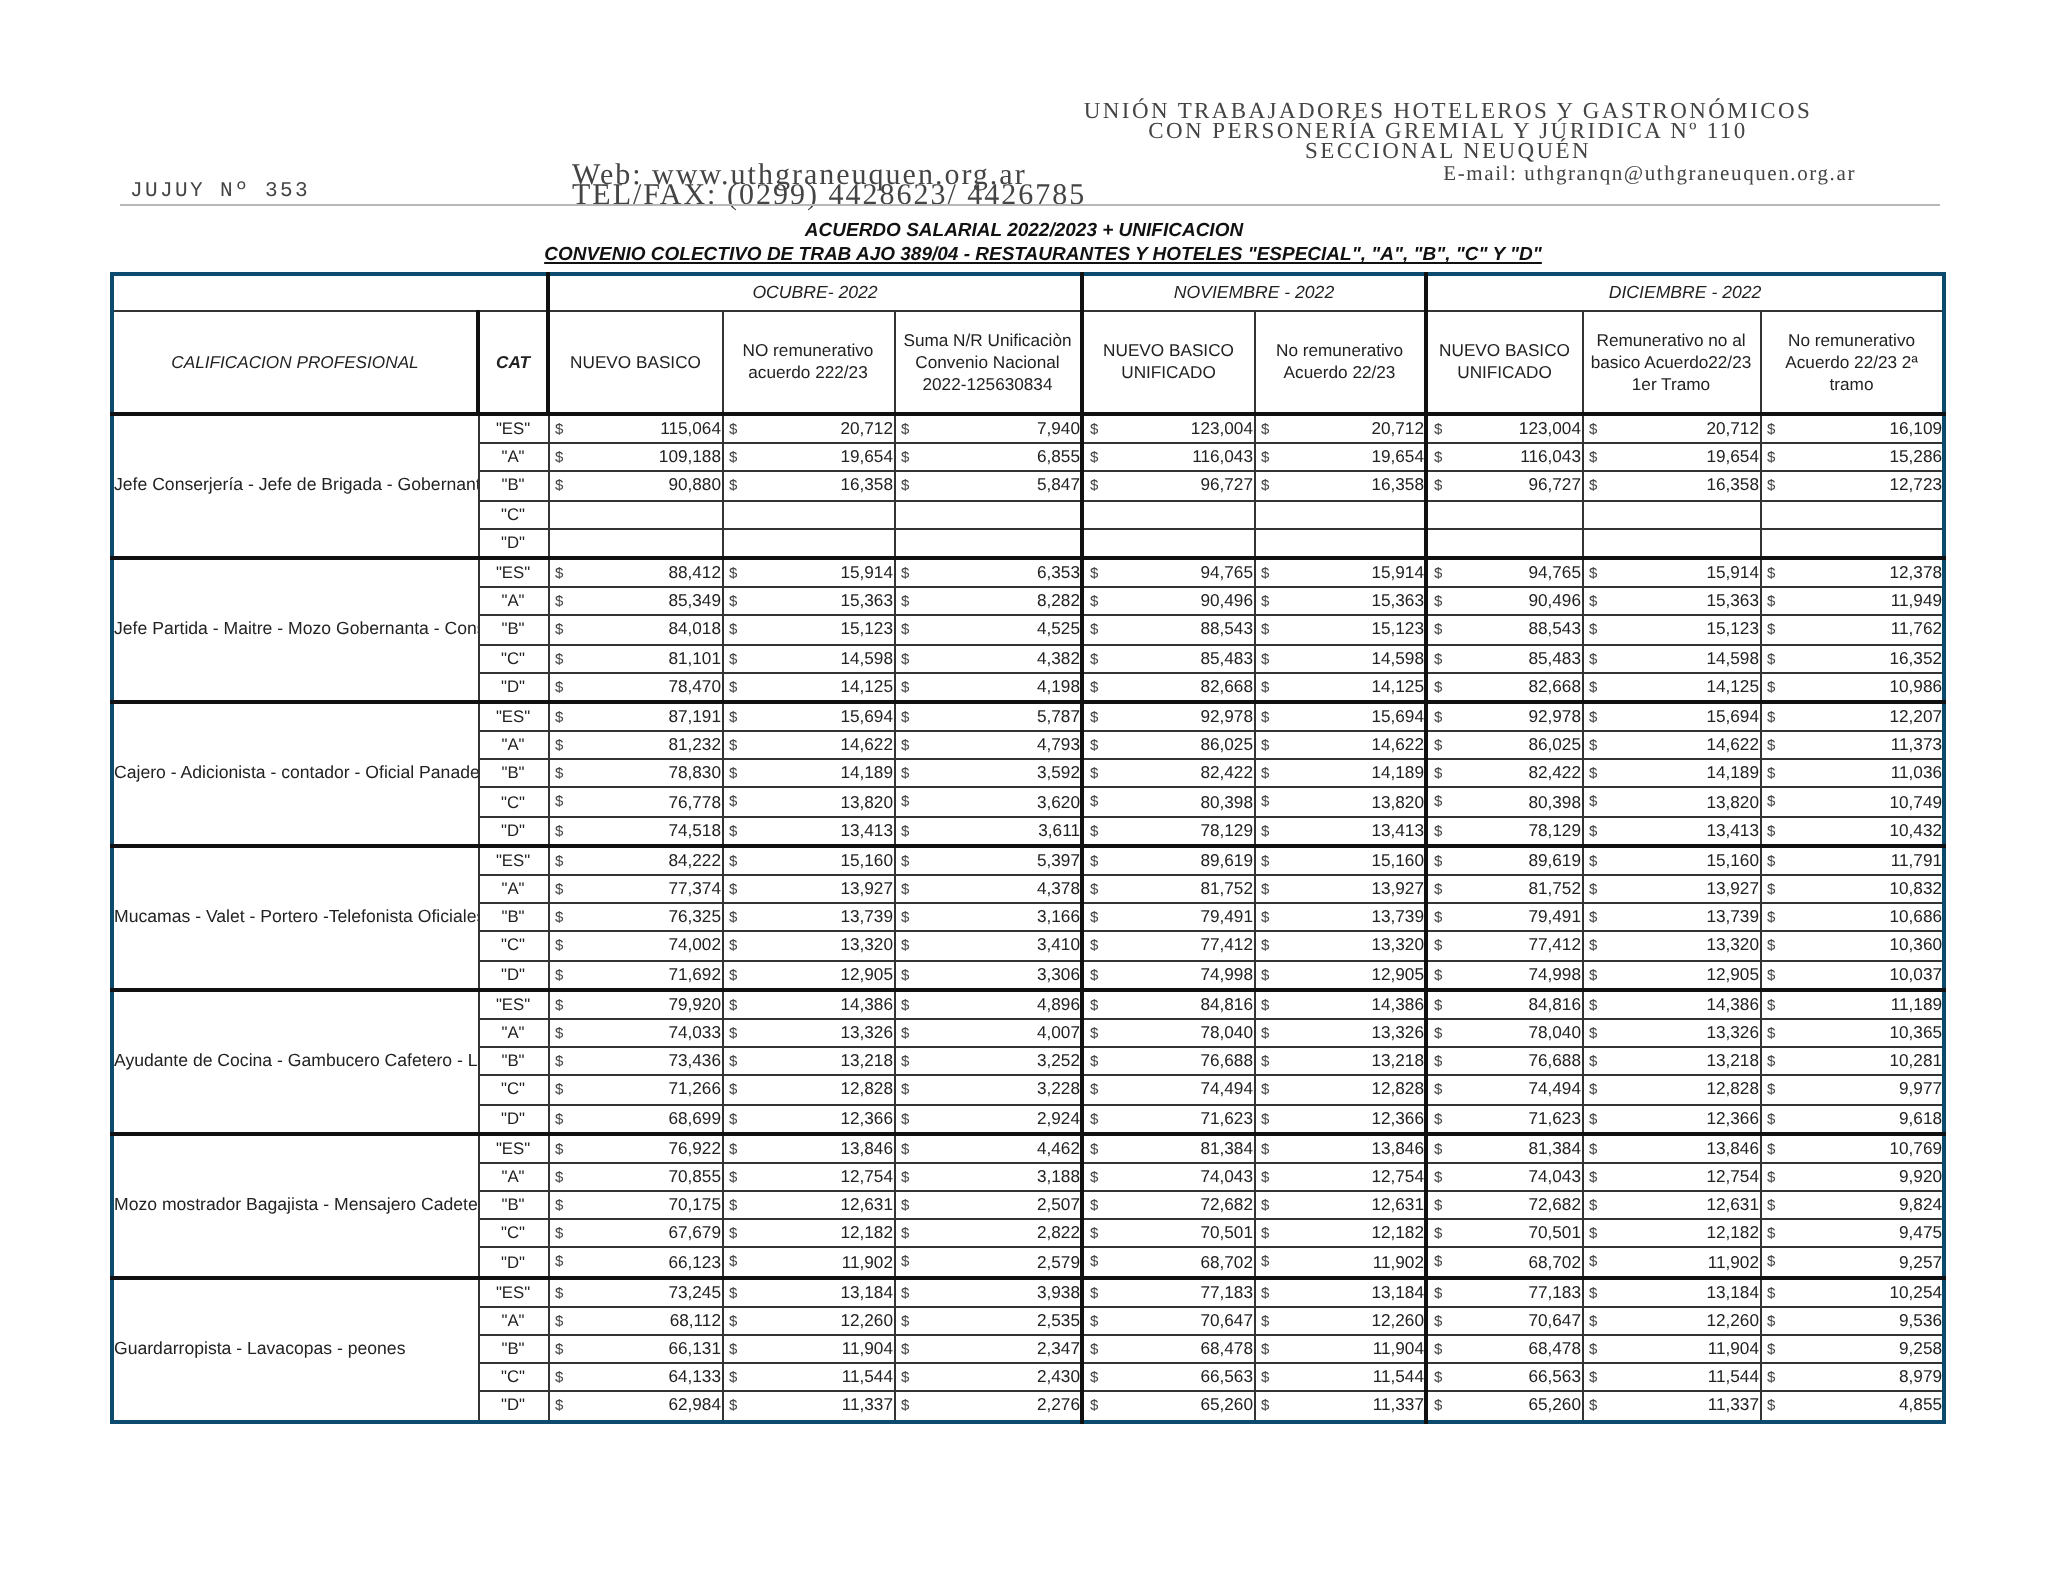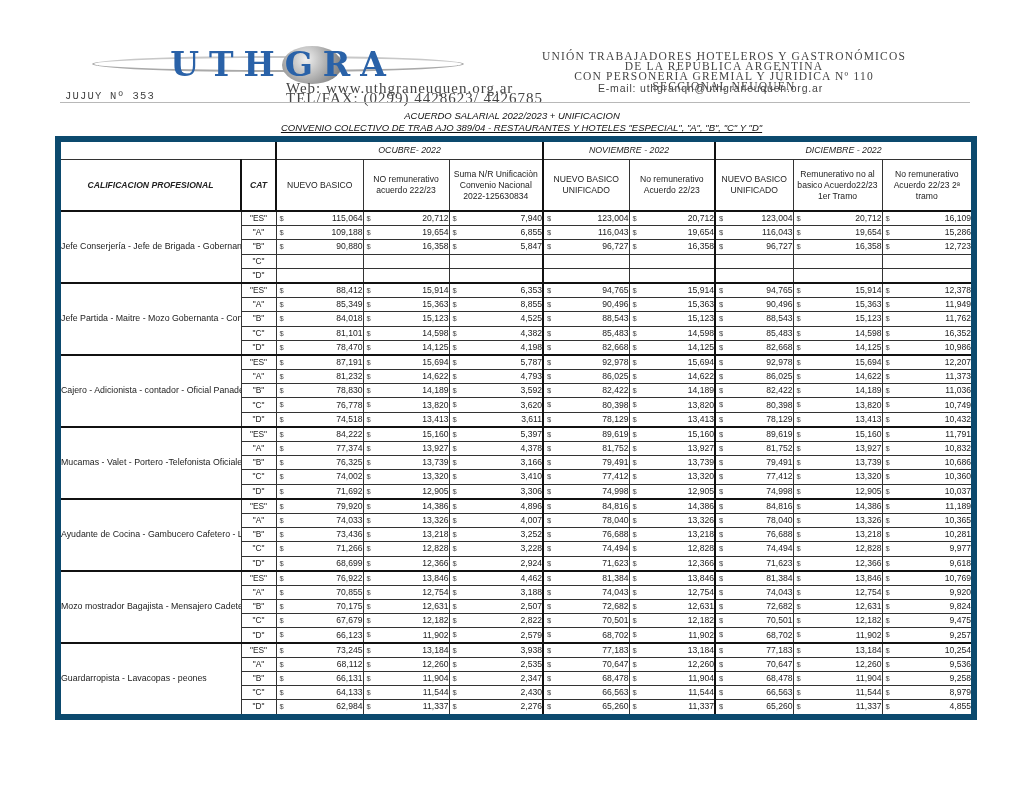--- a/index.html
+++ b/index.html
@@ -5,56 +5,50 @@
   html, body { margin:0; padding:0; background:#ffffff; }
   body { width:1024px; height:791px; position:relative; overflow:hidden; font-family:"Liberation Sans", sans-serif; color:#222; }
   .letterhead { position:absolute; left:0; top:0; width:1024px; height:104px; }
   .logo { position:absolute; left:92px; top:44px; width:372px; height:40px; }
   .logo-ring { position:absolute; left:0; top:12px; width:372px; height:16px; border-radius:50%; border:2px solid #a9a9a9; border-top-color:#c8c8c8; box-sizing:border-box; }
   .logo-globe { position:absolute; left:190px; top:2px; width:60px; height:38px; border-radius:50%; background:radial-gradient(circle at 40% 35%, #f0f0f0, #9c9c9c 60%, #6e6e6e); }
   .logo-text { position:absolute; left:26px; top:2px; width:330px; text-align:center; font-family:"DejaVu Serif", serif; font-weight:bold; font-size:33px; letter-spacing:10px; color:#2a62a8; line-height:38px; }
   .union { position:absolute; left:476px; top:51px; width:496px; text-align:center; font-family:"Liberation Serif", serif; font-size:11.5px; line-height:10px; color:#444; letter-spacing:1.2px; text-transform:uppercase; }
   .addr { position:absolute; left:65px; top:90px; font-family:Liberation Mono, monospace; font-size:10.5px; color:#444; letter-spacing:1.2px; }
   .web { position:absolute; left:286px; top:83px; font-family:"Liberation Serif", serif; font-size:15px; line-height:10px; color:#444; letter-spacing:1px; }
-  .email { position:absolute; left:598px; top:83px; width:330px; text-align:left; font-family:Liberation Sans, sans-serif; font-size:10.5px; line-height:10px; color:#444; letter-spacing:0.8px; }
+  .email { position:absolute; left:598px; top:83px; width:330px; text-align:right; font-family:Liberation Serif, serif; font-size:10.5px; line-height:10px; color:#444; letter-spacing:0.8px; }
   .hr-line { position:absolute; left:60px; top:102px; width:910px; border-top:1px solid #b8b8b8; }
 
-  .titles { position:absolute; left:0; top:110px; width:1024px; text-align:center; font-size:9.5px; font-weight:normal; font-style:italic; color:#111; }
+  .titles { position:absolute; left:0; top:110px; width:1024px; text-align:center; font-size:9.5px; font-weight:bold; font-style:italic; color:#111; }
   .titles .t1 { line-height:12px; }
   .titles .t2 { line-height:12px; text-decoration:underline;padding-left:19px; }
 
   table.salary { position:absolute; left:55px; top:136px; width:916px; border-collapse:collapse; table-layout:fixed; font-size:8.6px; }
   table.salary td, table.salary th { border:1px solid #333; padding:0; overflow:hidden; white-space:nowrap; }
   table.salary th { font-weight:normal; text-align:center; line-height:11px; white-space:normal; }
   .month-row th { height:17px; font-weight:bold; font-style:italic; font-size:8.8px; border-bottom:2px solid #111; border-top:2px solid #111; }
   .head-row th { height:50px; font-size:8.6px; border-bottom:2px solid #111; }
-  .head-row th.calif { font-weight:bold; font-style:italic; }
+  .head-row th.calif { font-weight:normal; font-style:italic; }
   .head-row th.cat { font-weight:bold; font-style:italic; }
   tr.drow td { height:13.2px; line-height:13px; }
   td.desc { white-space:normal; vertical-align:middle; font-size:8.8px; line-height:14.2px; padding-left:2px; border-right:2px solid #111; }
   td.desc.centered { text-align:center; }
   td.cat { text-align:center; font-size:8.4px; border-right:2px solid #111; }
   td.money { position:relative; text-align:right; padding-right:3px; }
   td.money .cur { position:absolute; left:3px; top:0; font-size:7.5px; color:#444; }
   tr.group-start td { border-top:2.5px solid #111; }
   .thick-r { border-right:2px solid #111 !important; }
-  table.salary { border:6px solid #0c4a6e; }
+  table.salary { border:2px solid #0c4a6e; }
 </style>
 </head>
 <body>
 
 <div class="letterhead">
-  <div class="logo">
-    <div class="logo-ring"></div>
-    <div class="logo-globe"></div>
-    <div class="logo-text">UTHGRA</div>
-  </div>
   <div class="union">
     <div>UNIÓN TRABAJADORES HOTELEROS  Y GASTRONÓMICOS</div>
-    <div>DE LA REPÚBLICA ARGENTINA</div>
     <div>CON PERSONERÍA GREMIAL Y JÚRIDICA Nº 110</div>
     <div>SECCIONAL NEUQUÉN</div>
   </div>
   <div class="addr">JUJUY Nº 353</div>
   <div class="web">
     <div>Web: www.uthgraneuquen.org.ar</div>
     <div>TEL/FAX: (0299) 4428623/ 4426785</div>
   </div>
   <div class="email">
     <div>E-mail: uthgranqn@uthgraneuquen.org.ar</div>
@@ -166,21 +160,21 @@
         <td class="money"><span class="cur">$</span><span>94,765</span></td>
         <td class="money thick-r"><span class="cur">$</span><span>15,914</span></td>
         <td class="money"><span class="cur">$</span><span>94,765</span></td>
         <td class="money"><span class="cur">$</span><span>15,914</span></td>
         <td class="money"><span class="cur">$</span><span>12,378</span></td>
       </tr>
       <tr class="drow">
         <td class="cat">"A"</td>
         <td class="money"><span class="cur">$</span><span>85,349</span></td>
         <td class="money"><span class="cur">$</span><span>15,363</span></td>
-        <td class="money thick-r"><span class="cur">$</span><span>8,855</span></td>
+        <td class="money thick-r"><span class="cur">$</span><span>8,282</span></td>
         <td class="money"><span class="cur">$</span><span>90,496</span></td>
         <td class="money thick-r"><span class="cur">$</span><span>15,363</span></td>
         <td class="money"><span class="cur">$</span><span>90,496</span></td>
         <td class="money"><span class="cur">$</span><span>15,363</span></td>
         <td class="money"><span class="cur">$</span><span>11,949</span></td>
       </tr>
       <tr class="drow">
         <td class="cat">"B"</td>
         <td class="money"><span class="cur">$</span><span>84,018</span></td>
         <td class="money"><span class="cur">$</span><span>15,123</span></td>

